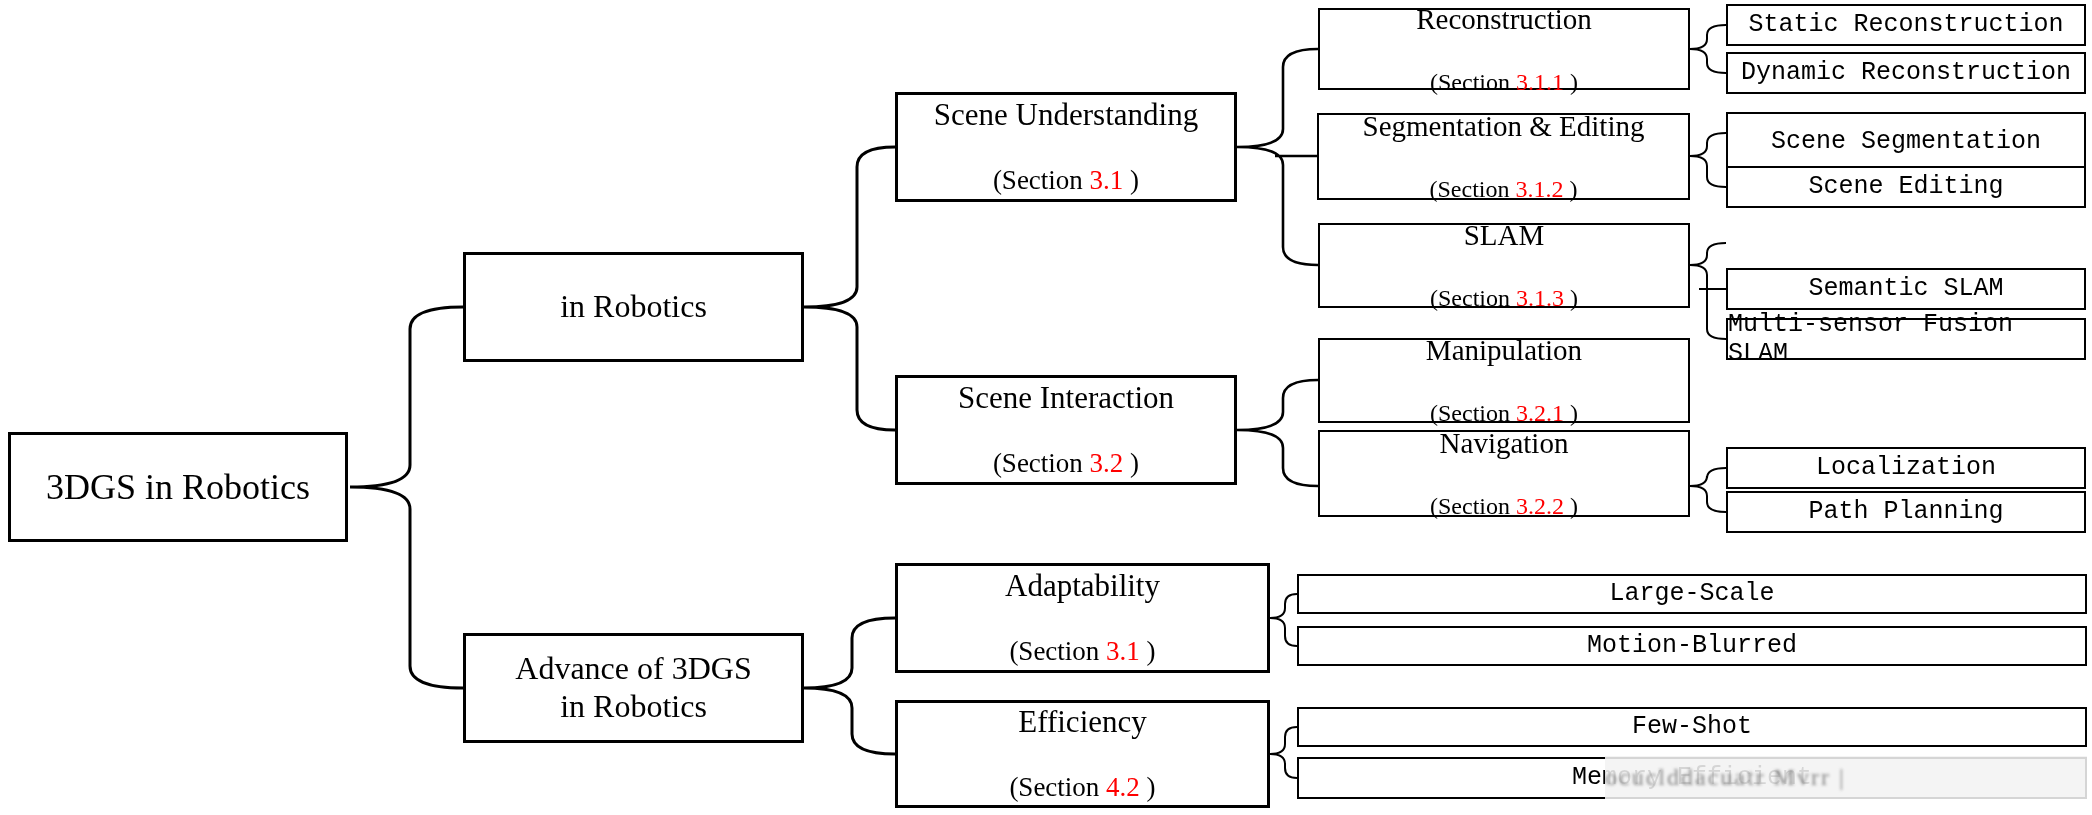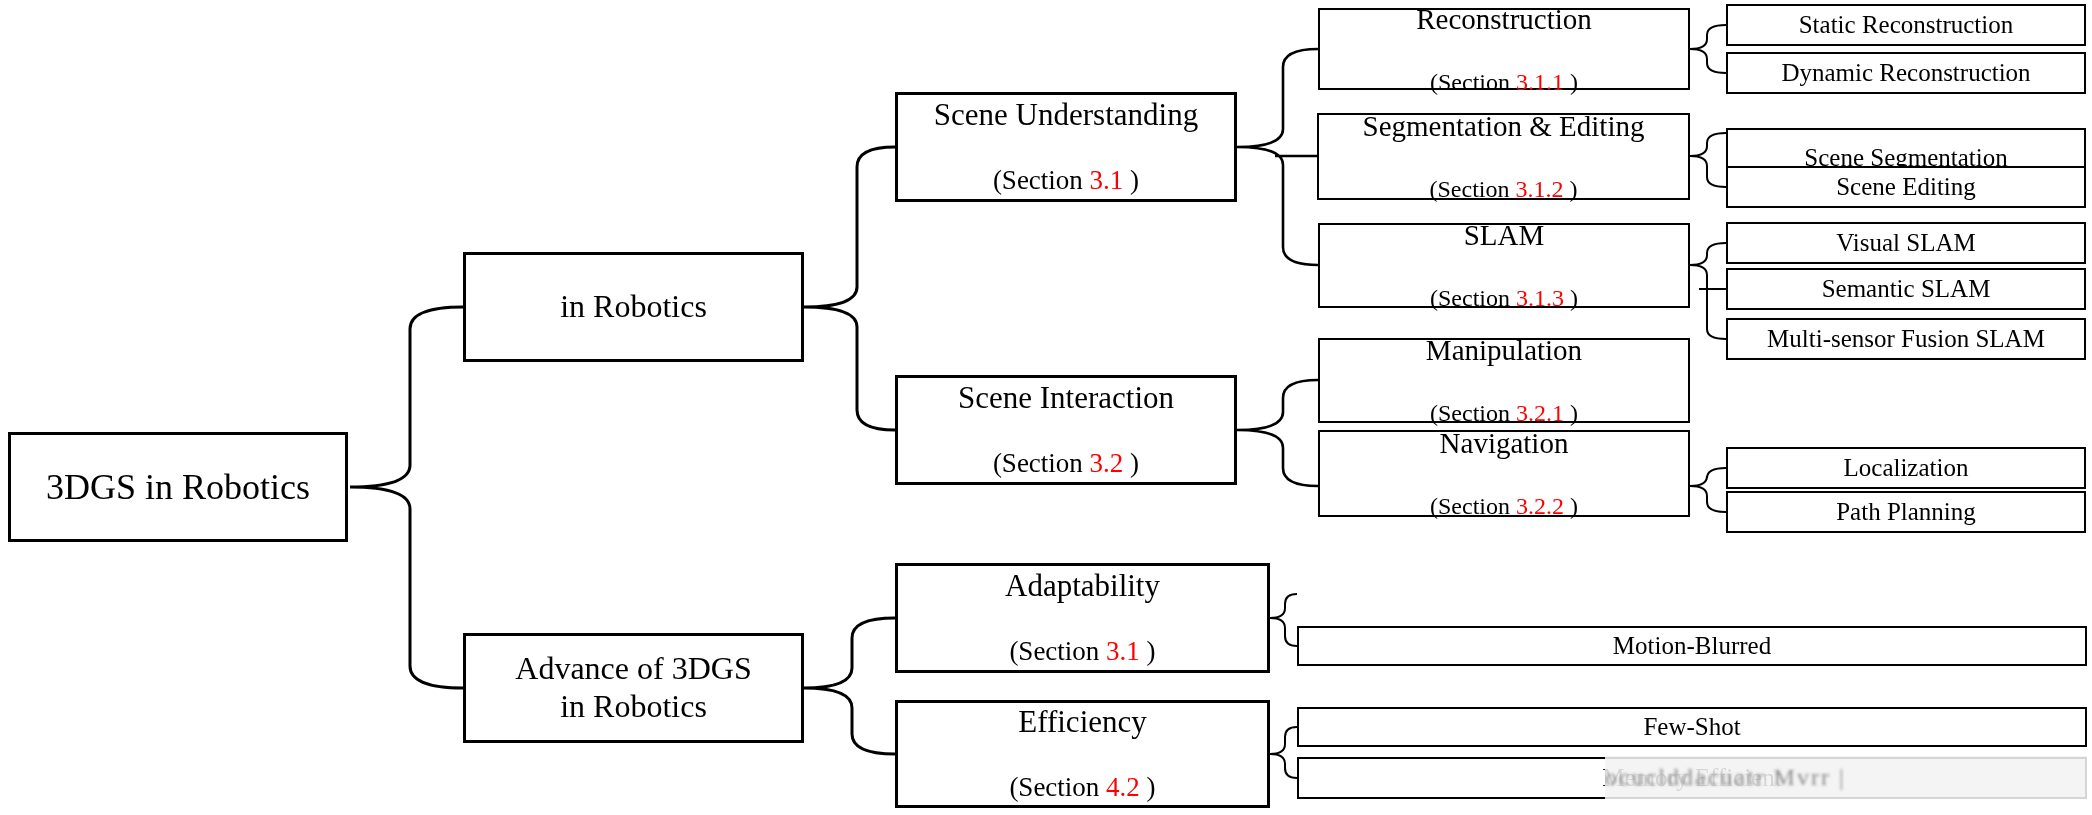--- a/index.html
+++ b/index.html
@@ -15,21 +15,21 @@
   .box{
     position:absolute;
     background:#fff;
     border:3px solid #000;
     display:flex;flex-direction:column;
     align-items:center;justify-content:center;
     text-align:left;line-height:1.18;
     box-sizing:border-box;
   }
   .lvl3{border-width:2px;}
-  .leaf{border-width:2px;font-size:25px;}
+  .leaf{border-width:2px;font-size:25px;font-family:Liberation Mono, monospace;}
   .t-root{font-size:36px;}
   .t-lvl2{font-size:32px;}
   .title-a{font-size:31px;font-family:Liberation Serif, serif;}
   .title-b{font-size:29px;}
   .secline{white-space:pre;margin-top:32px;}
   .sec-a{font-size:27px;}
   .sec-b{font-size:24px;}
   .num{color:#ff0000;}
   #wm{
     position:absolute;left:1605px;top:756px;width:482px;height:43px;
@@ -118,42 +118,42 @@
     <div class="title-b">Navigation</div>
     <div class="secline sec-b"><span>(Section </span><span class="num">3.2.2</span><span> )</span></div>
   </div>
 
   <div class="box leaf" style="left:1726px;top:4px;width:360px;height:42px">
     <div>Static Reconstruction</div>
   </div>
   <div class="box leaf" style="left:1726px;top:52px;width:360px;height:42px">
     <div>Dynamic Reconstruction</div>
   </div>
-  <div class="box leaf" style="left:1726px;top:128px;width:360px;height:60px">
+  <div class="box leaf" style="left:1726px;top:112px;width:360px;height:60px">
     <div>Scene Segmentation</div>
   </div>
   <div class="box leaf" style="left:1726px;top:166px;width:360px;height:42px">
     <div>Scene Editing</div>
-  </div>
-  <div class="box leaf" style="left:1726px;top:222px;width:360px;height:42px">
-    <div>Visual SLAM</div>
   </div>
   <div class="box leaf" style="left:1726px;top:268px;width:360px;height:42px">
     <div>Semantic SLAM</div>
   </div>
   <div class="box leaf" style="left:1726px;top:318px;width:360px;height:42px">
     <div>Multi-sensor Fusion SLAM</div>
   </div>
   <div class="box leaf" style="left:1726px;top:447px;width:360px;height:42px">
     <div>Localization</div>
   </div>
   <div class="box leaf" style="left:1726px;top:491px;width:360px;height:42px">
     <div>Path Planning</div>
   </div>
 
+  <div class="box leaf" style="left:1297px;top:574px;width:790px;height:40px">
+    <div>Large-Scale</div>
+  </div>
   <div class="box leaf" style="left:1297px;top:626px;width:790px;height:40px">
     <div>Motion-Blurred</div>
   </div>
   <div class="box leaf" style="left:1297px;top:707px;width:790px;height:40px">
     <div>Few-Shot</div>
   </div>
   <div class="box leaf" style="left:1297px;top:757px;width:790px;height:42px">
     <div>Memory Efficient</div>
   </div>
 

